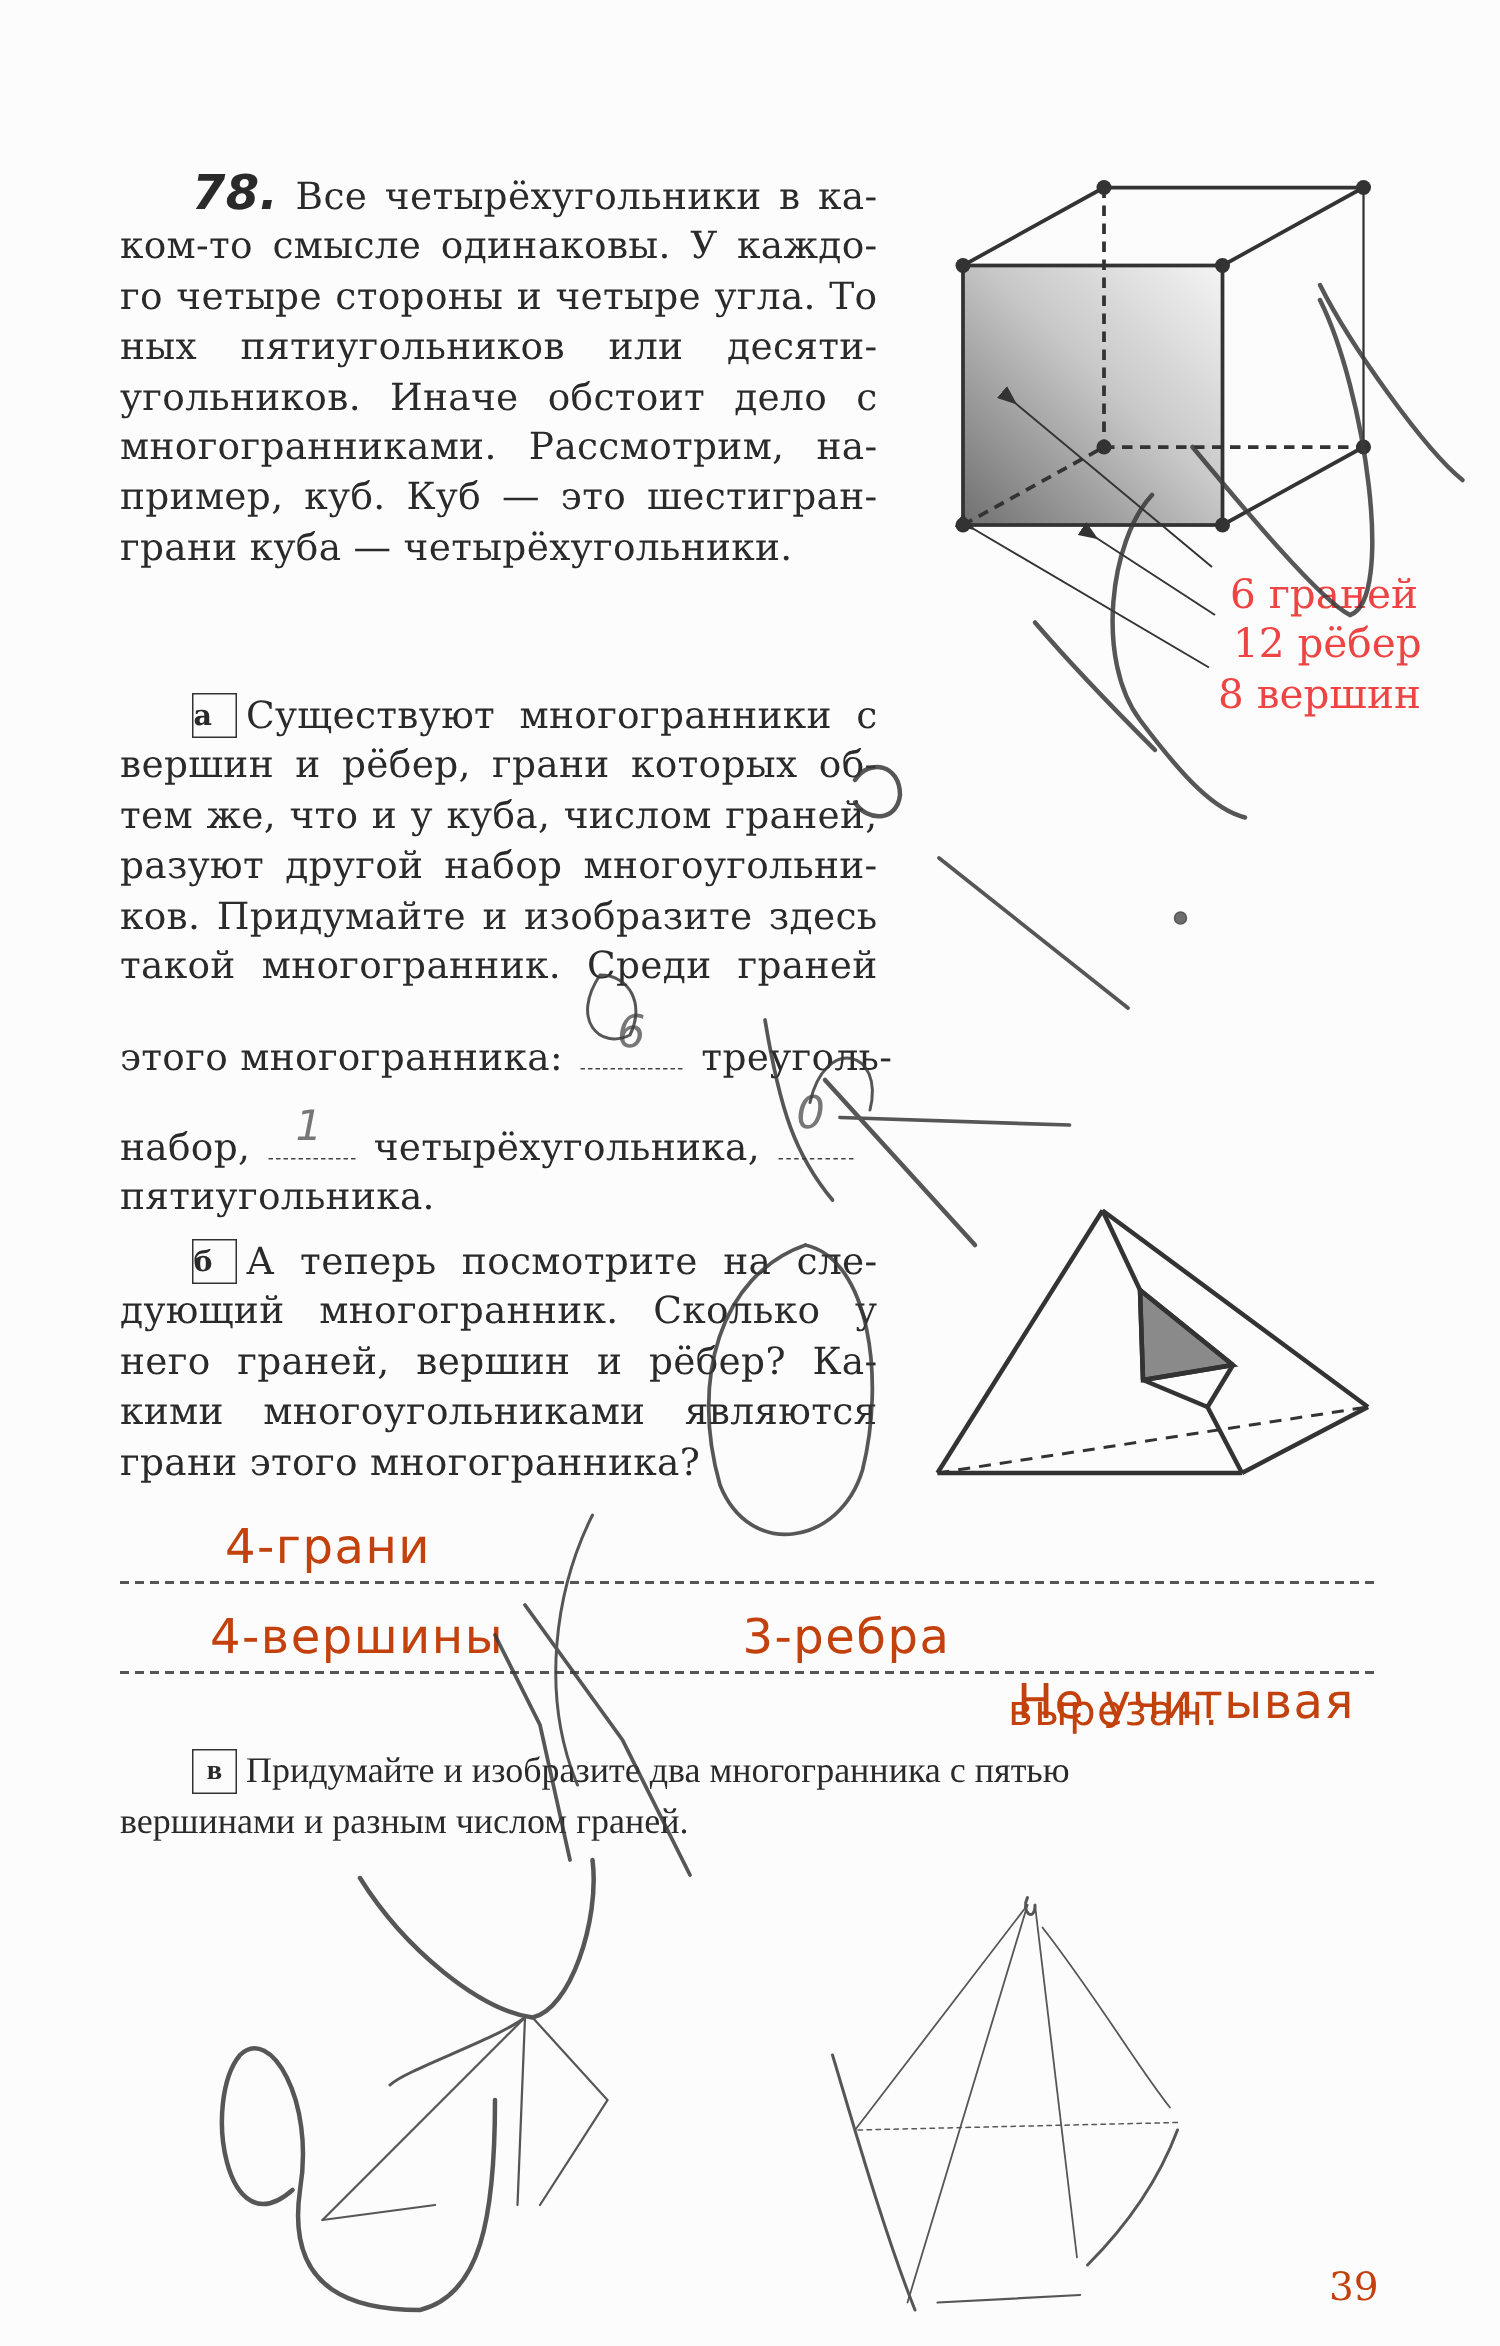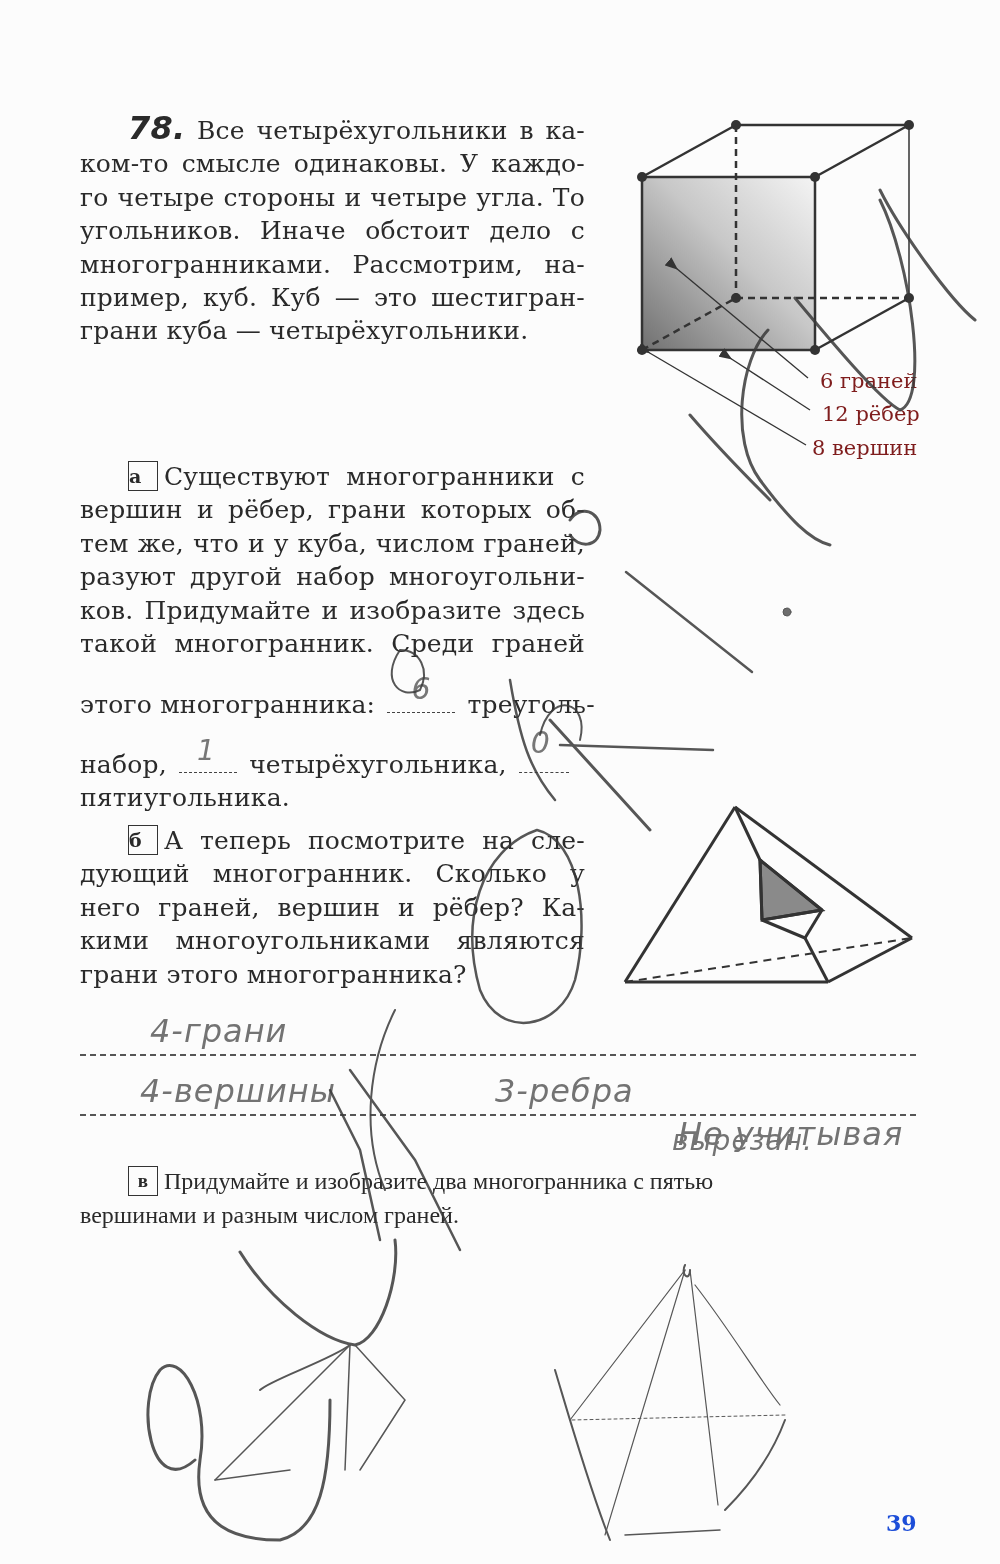--- a/index.html
+++ b/index.html
@@ -17,33 +17,34 @@
     .para .line.last { text-align-last: left; }
     .indent { padding-left: 48px; }
     .num { font-family: "DejaVu Sans", "Liberation Sans", sans-serif; font-weight: bold; font-style: italic; font-size: 32px; }
     .label-box {
       display: inline-block; width: 30px; height: 30px; border: 1.5px solid #333;
       text-align: center; line-height: 28px; font-weight: bold; font-size: 19px;
       margin-right: 6px; vertical-align: 2px; box-sizing: border-box;
     }
     .blank { display: inline-block; width: 68px; border-bottom: 1.5px dashed #444; height: 18px; vertical-align: 0; margin: 0 4px; position: relative; }
     .hand { font-family: "DejaVu Sans", sans-serif; font-style: italic; color: #777; font-weight: normal; position: absolute; }
-    .cube-label { position: absolute; font-size: 21px; color: #7f1d1d; }
+    .cube-label { position: absolute; font-size: 27px; color: #ef4444; margin-top: 12px; }
     .answer-line { position: absolute; left: 80px; width: 836px; border-top: 2px dashed #555; }
-    .hw { position: absolute; font-family: "DejaVu Sans", sans-serif; font-style: italic; color: #737373; font-size: 32px; letter-spacing: 1px; text-align: right; }
-    .page-num { position: absolute; left: 886px; top: 1510px; font-size: 22px; font-weight: bold; color: #1d4ed8; }
+    .hw { position: absolute; font-family: "DejaVu Sans", sans-serif; color: #c2410c; font-size: 32px; letter-spacing: 1px; text-align: right; }
+    .page-num { position: absolute; left: 886px; top: 1510px; font-size: 26px; font-weight: normal; color: #c2410c; }
     svg { position: absolute; left: 0; top: 0; }
   </style>
 </head>
 <body>
 
 <div class="para" style="top:112px;">
   <span class="line indent"><span class="num">78.</span> <span>Все четырёхугольники в ка-</span></span>
   <span class="line">ком-то смысле одинаковы. У каждо-</span>
   <span class="line">го четыре стороны и четыре угла. То</span>
+  <span class="line">ных пятиугольников или десяти-</span>
   <span class="line">угольников. Иначе обстоит дело с</span>
   <span class="line">многогранниками. Рассмотрим, на-</span>
   <span class="line">пример, куб. Куб — это шестигран-</span>
   <span class="line last">грани куба — четырёхугольники.</span>
 </div>
 
 <div class="para" style="top:460px;">
   <span class="line indent"><span class="label-box">а</span><span>Существуют многогранники с</span></span>
   <span class="line">вершин и рёбер, грани которых об-</span>
   <span class="line">тем же, что и у куба, числом граней,</span>

